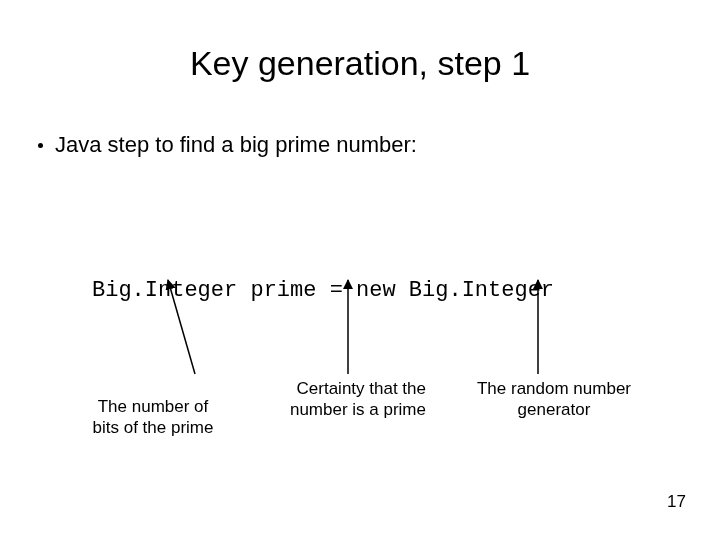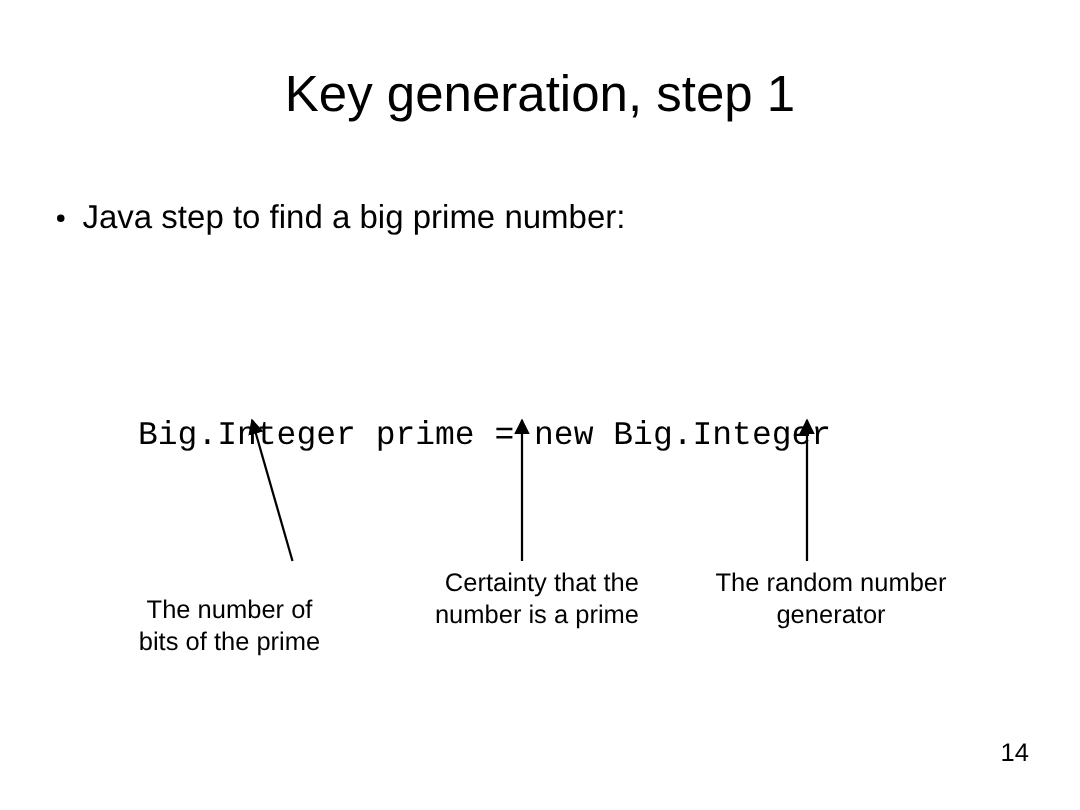--- a/index.html
+++ b/index.html
@@ -88,13 +88,13 @@
   </defs>
   <line x1="195" y1="374" x2="168" y2="280" stroke="#000" stroke-width="1.5" marker-end="url(#ah)"></line>
   <line x1="348" y1="374" x2="348" y2="280" stroke="#000" stroke-width="1.5" marker-end="url(#ah)"></line>
   <line x1="538" y1="374" x2="538" y2="280" stroke="#000" stroke-width="1.5" marker-end="url(#ah)"></line>
 </svg>
 
 <div class="annot annot1">The number of<br>bits of the prime</div>
 <div class="annot annot2">Certainty that the<br>number is a prime</div>
 <div class="annot annot3">The random number<br>generator</div>
 
-<div class="page-num">14</div>
+<div class="page-num">17</div>
 
 </body></html>

